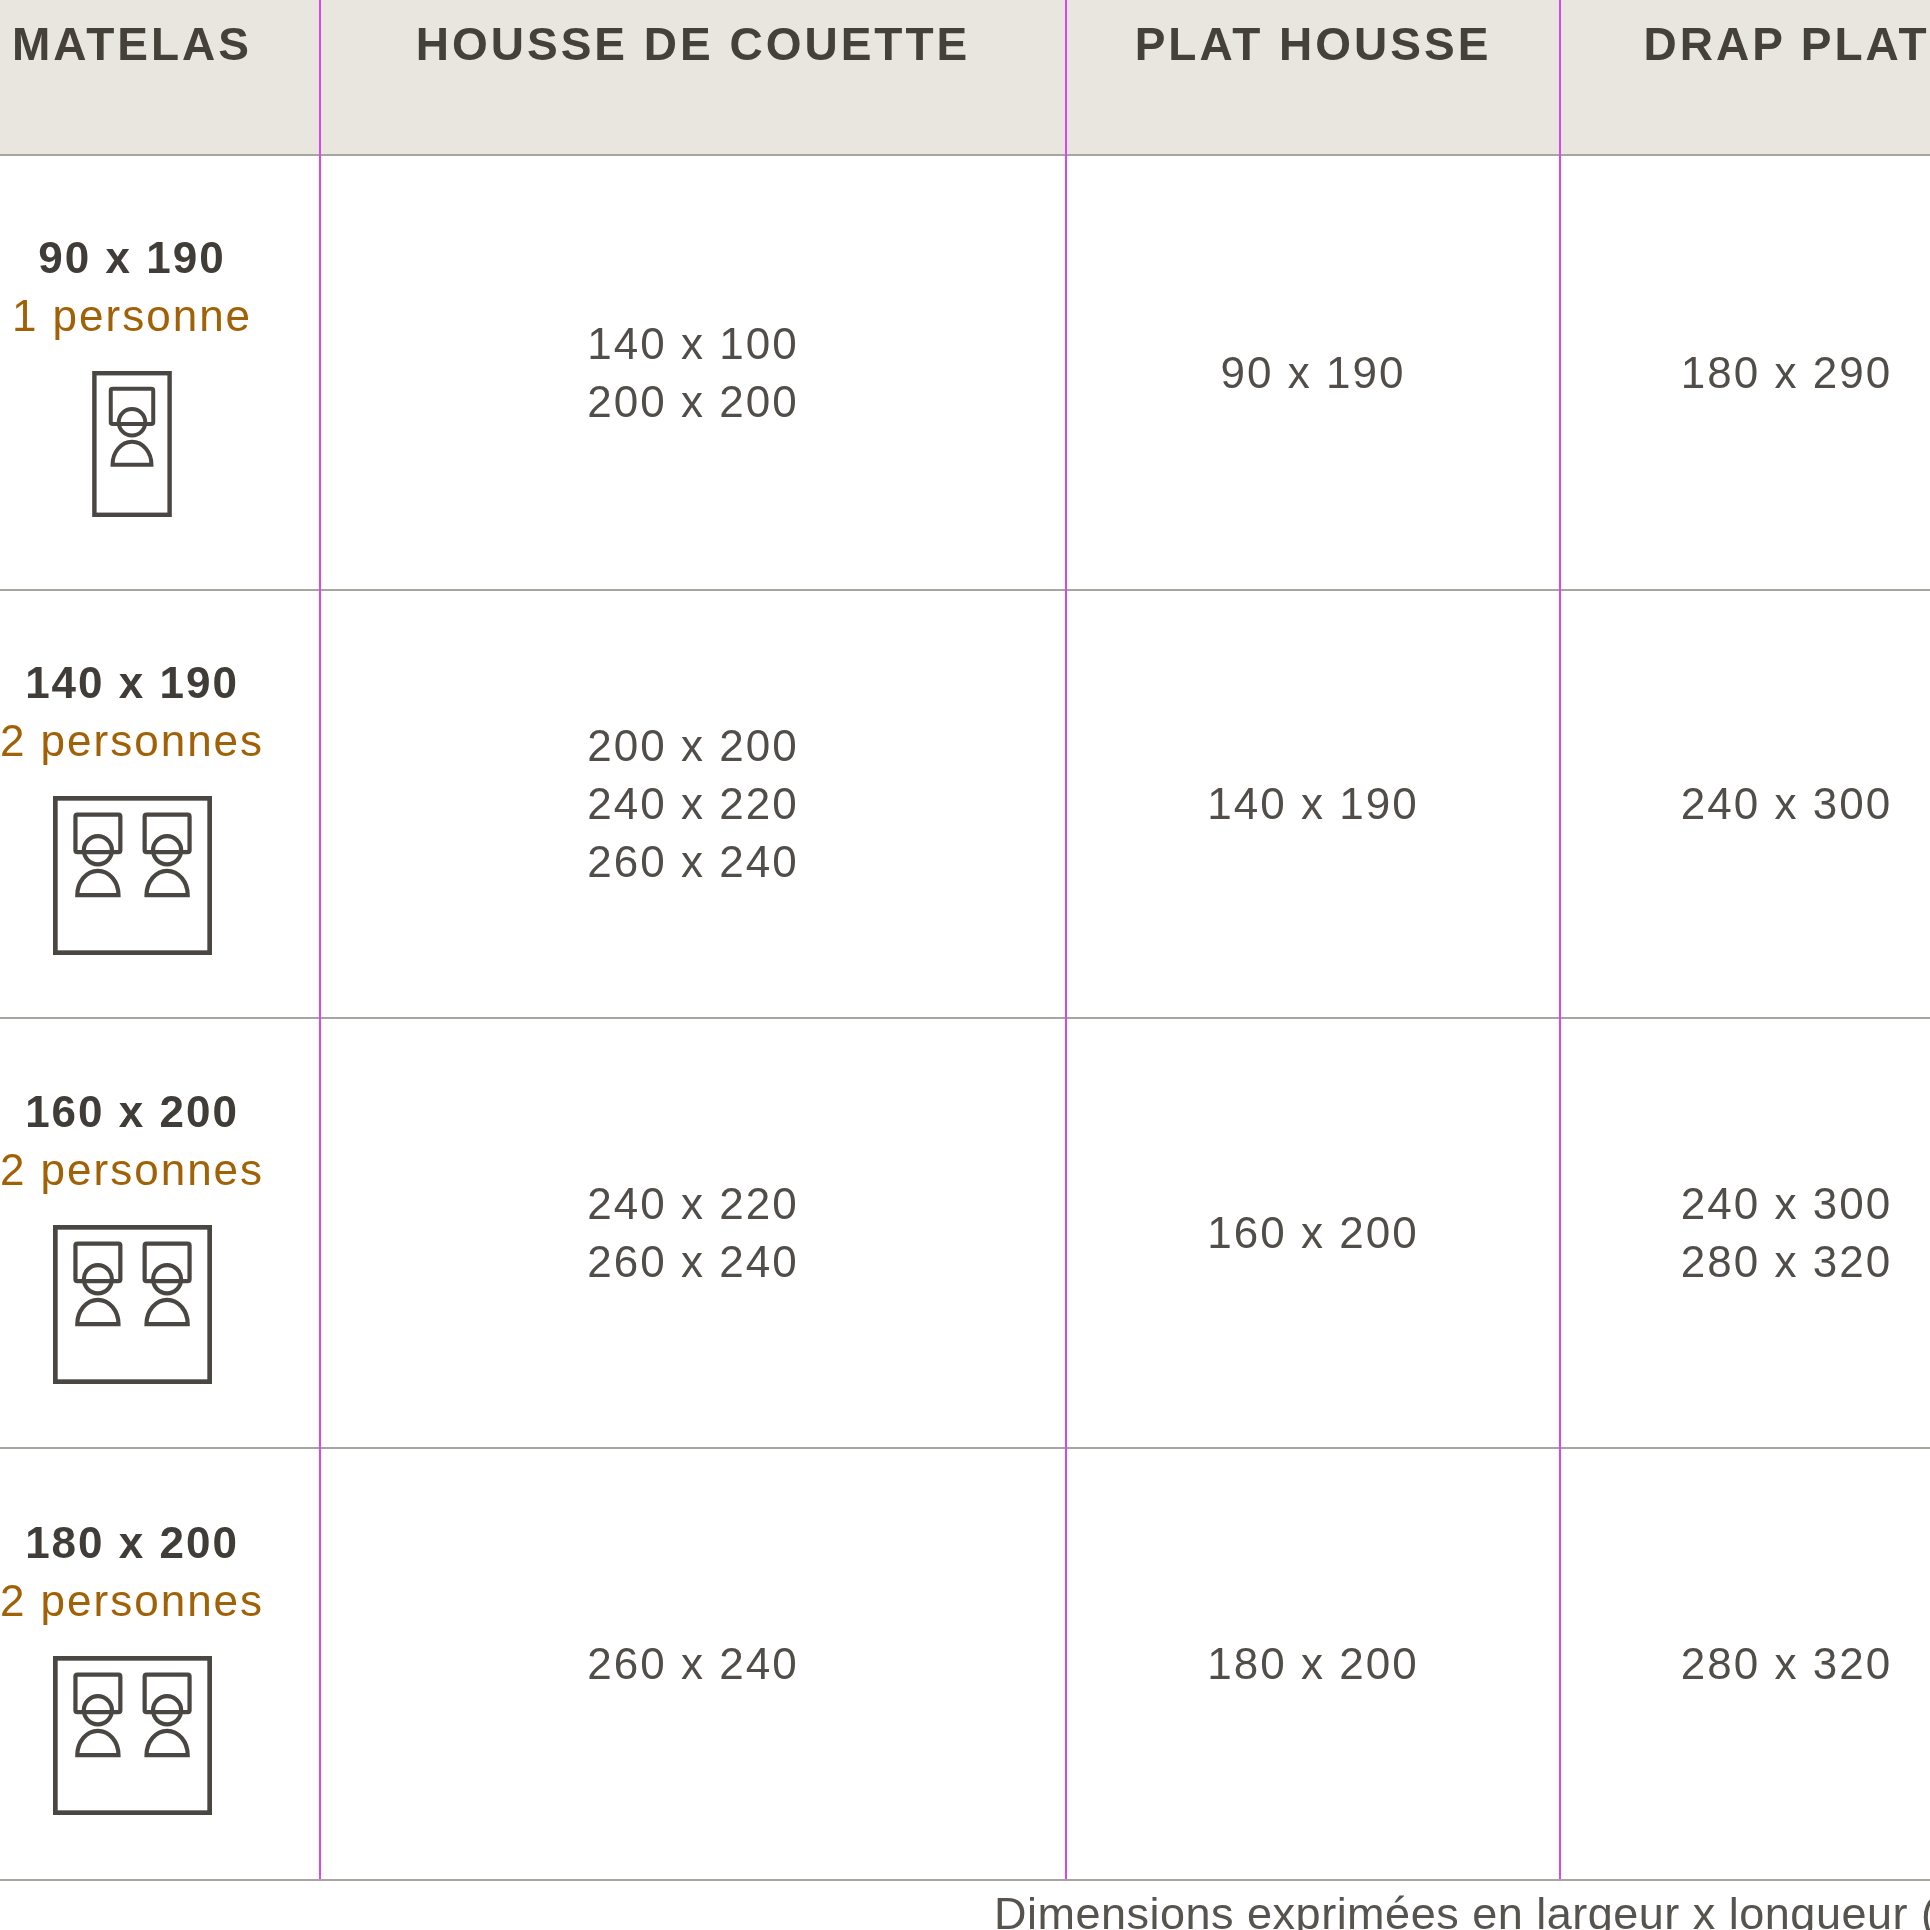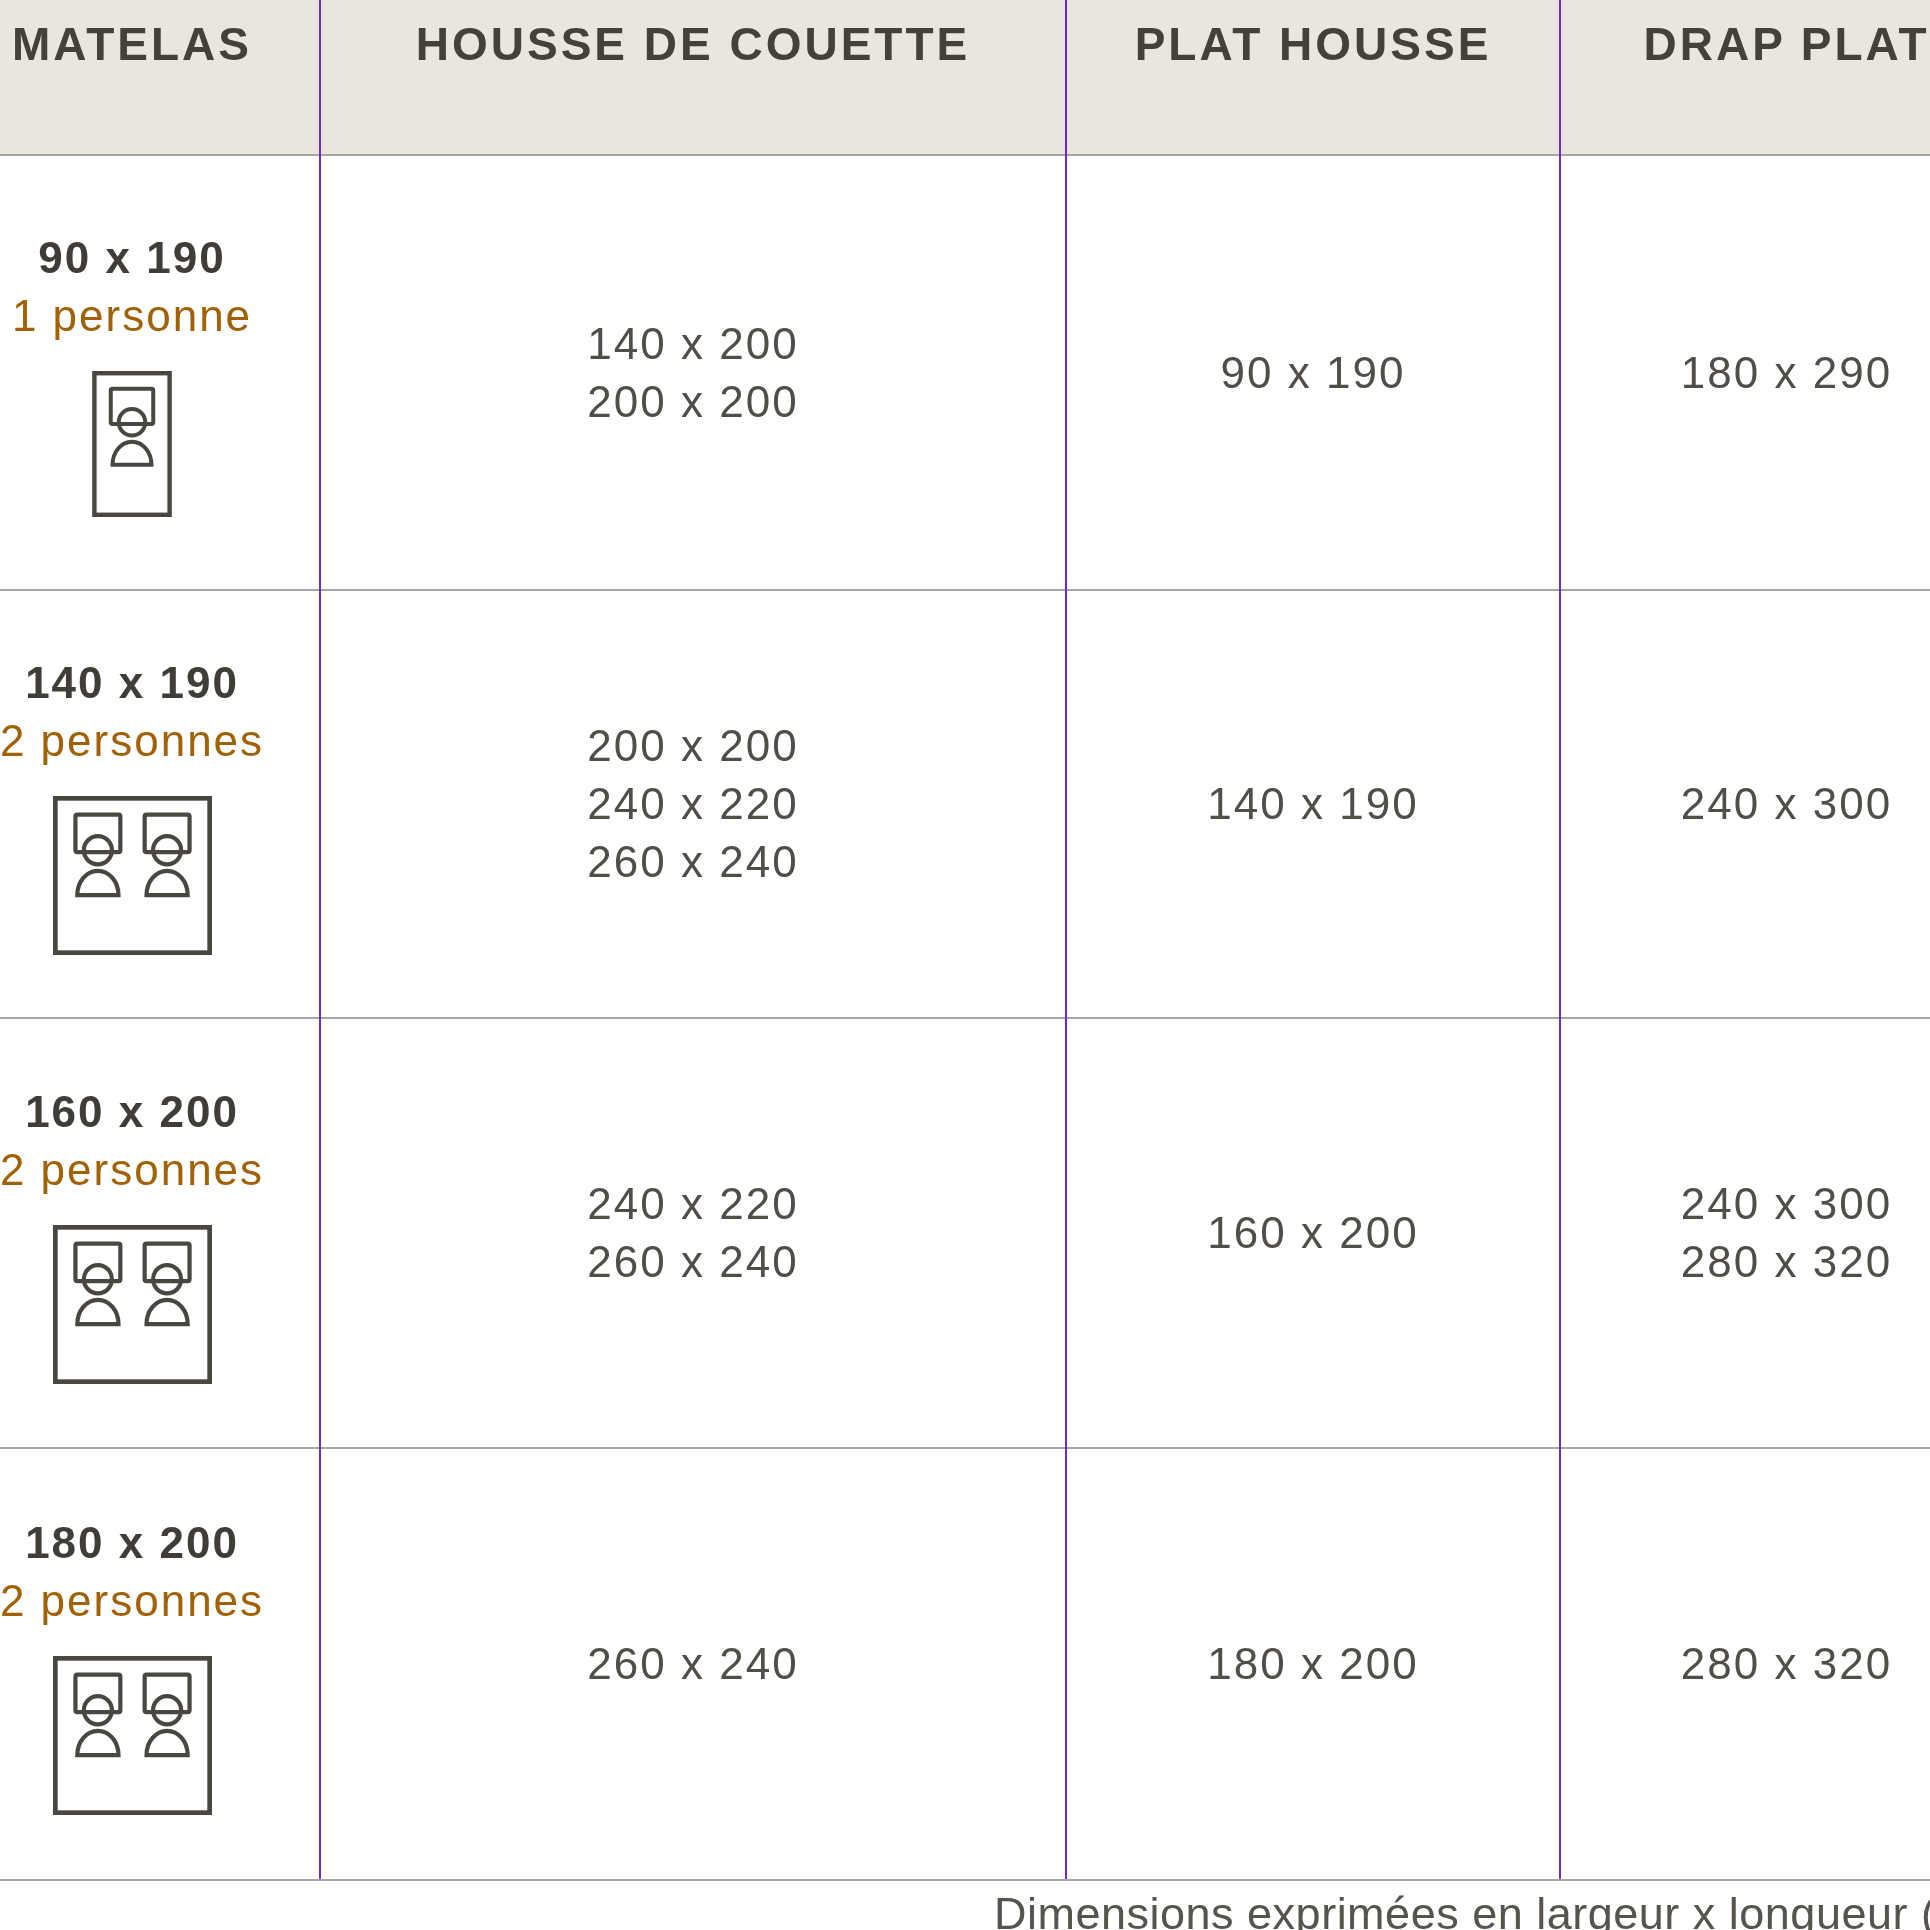--- a/index.html
+++ b/index.html
@@ -43,21 +43,21 @@
   td {
     border-top: 2px solid #a8a5a1;
     text-align: center;
     vertical-align: middle;
     font-size: 44px;
     letter-spacing: 2px;
     color: #514d49;
     line-height: 58px;
   }
   th + th, td + td {
-    border-left: 2px solid #6d28d9;
+    border-left: 2px solid #d946ef;
   }
   tr.r1 td { height: 431px; }
   tr.r2 td { height: 424px; }
   tr.r3 td { height: 426px; }
   tr.r4 td { height: 428px; border-bottom: 2px solid #a8a5a1; }
 
   .mattress-cell {
     display: flex;
     flex-direction: column;
     align-items: center;
@@ -132,21 +132,21 @@
       <td>
         <div class="mattress-cell">
           <span class="size-label">90 x 190</span>
           <span class="persons-label">1 personne</span>
           <svg class="bed-svg" width="80" height="146" viewBox="0 0 90 165">
               <use href="#single-bed"></use>
             </svg>
         </div>
       </td>
       <td>
-        <span class="val">140 x 200</span>
+        <span class="val">140 x 100</span>
         <span class="val">200 x 200</span>
       </td>
       <td>
         <span class="val">90 x 190</span>
       </td>
       <td>
         <span class="val">180 x 290</span>
       </td>
     </tr>
 

